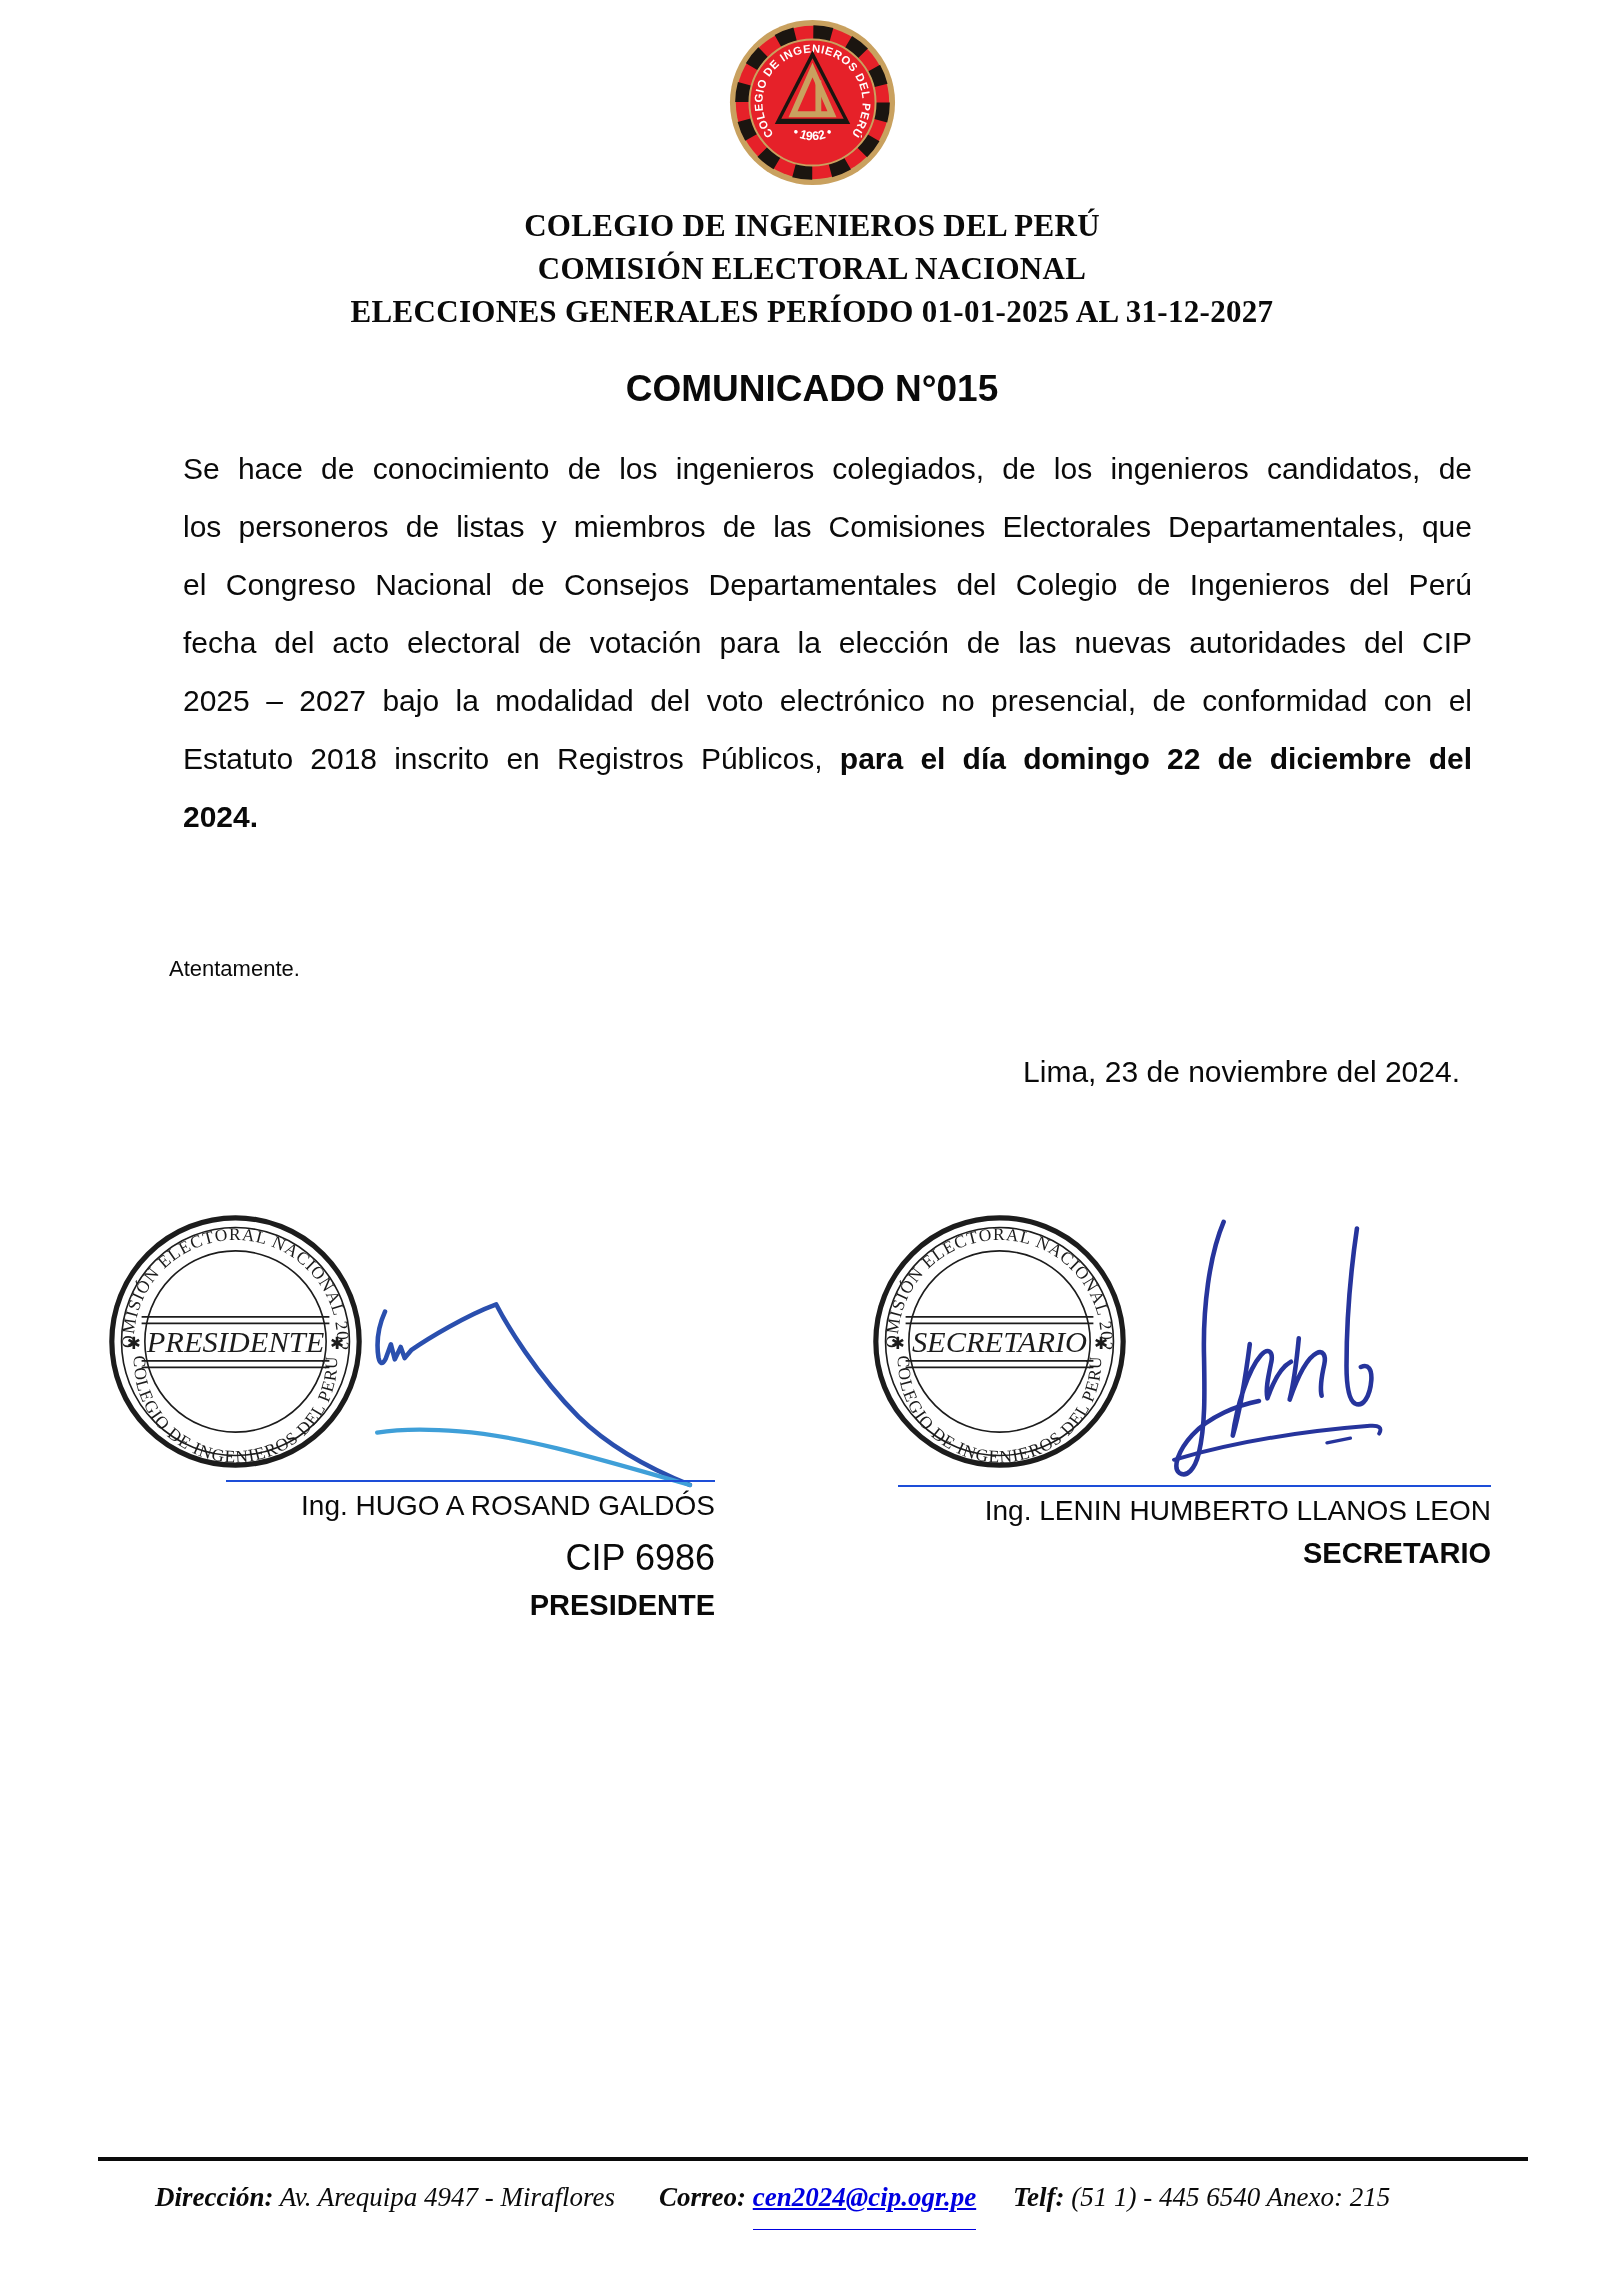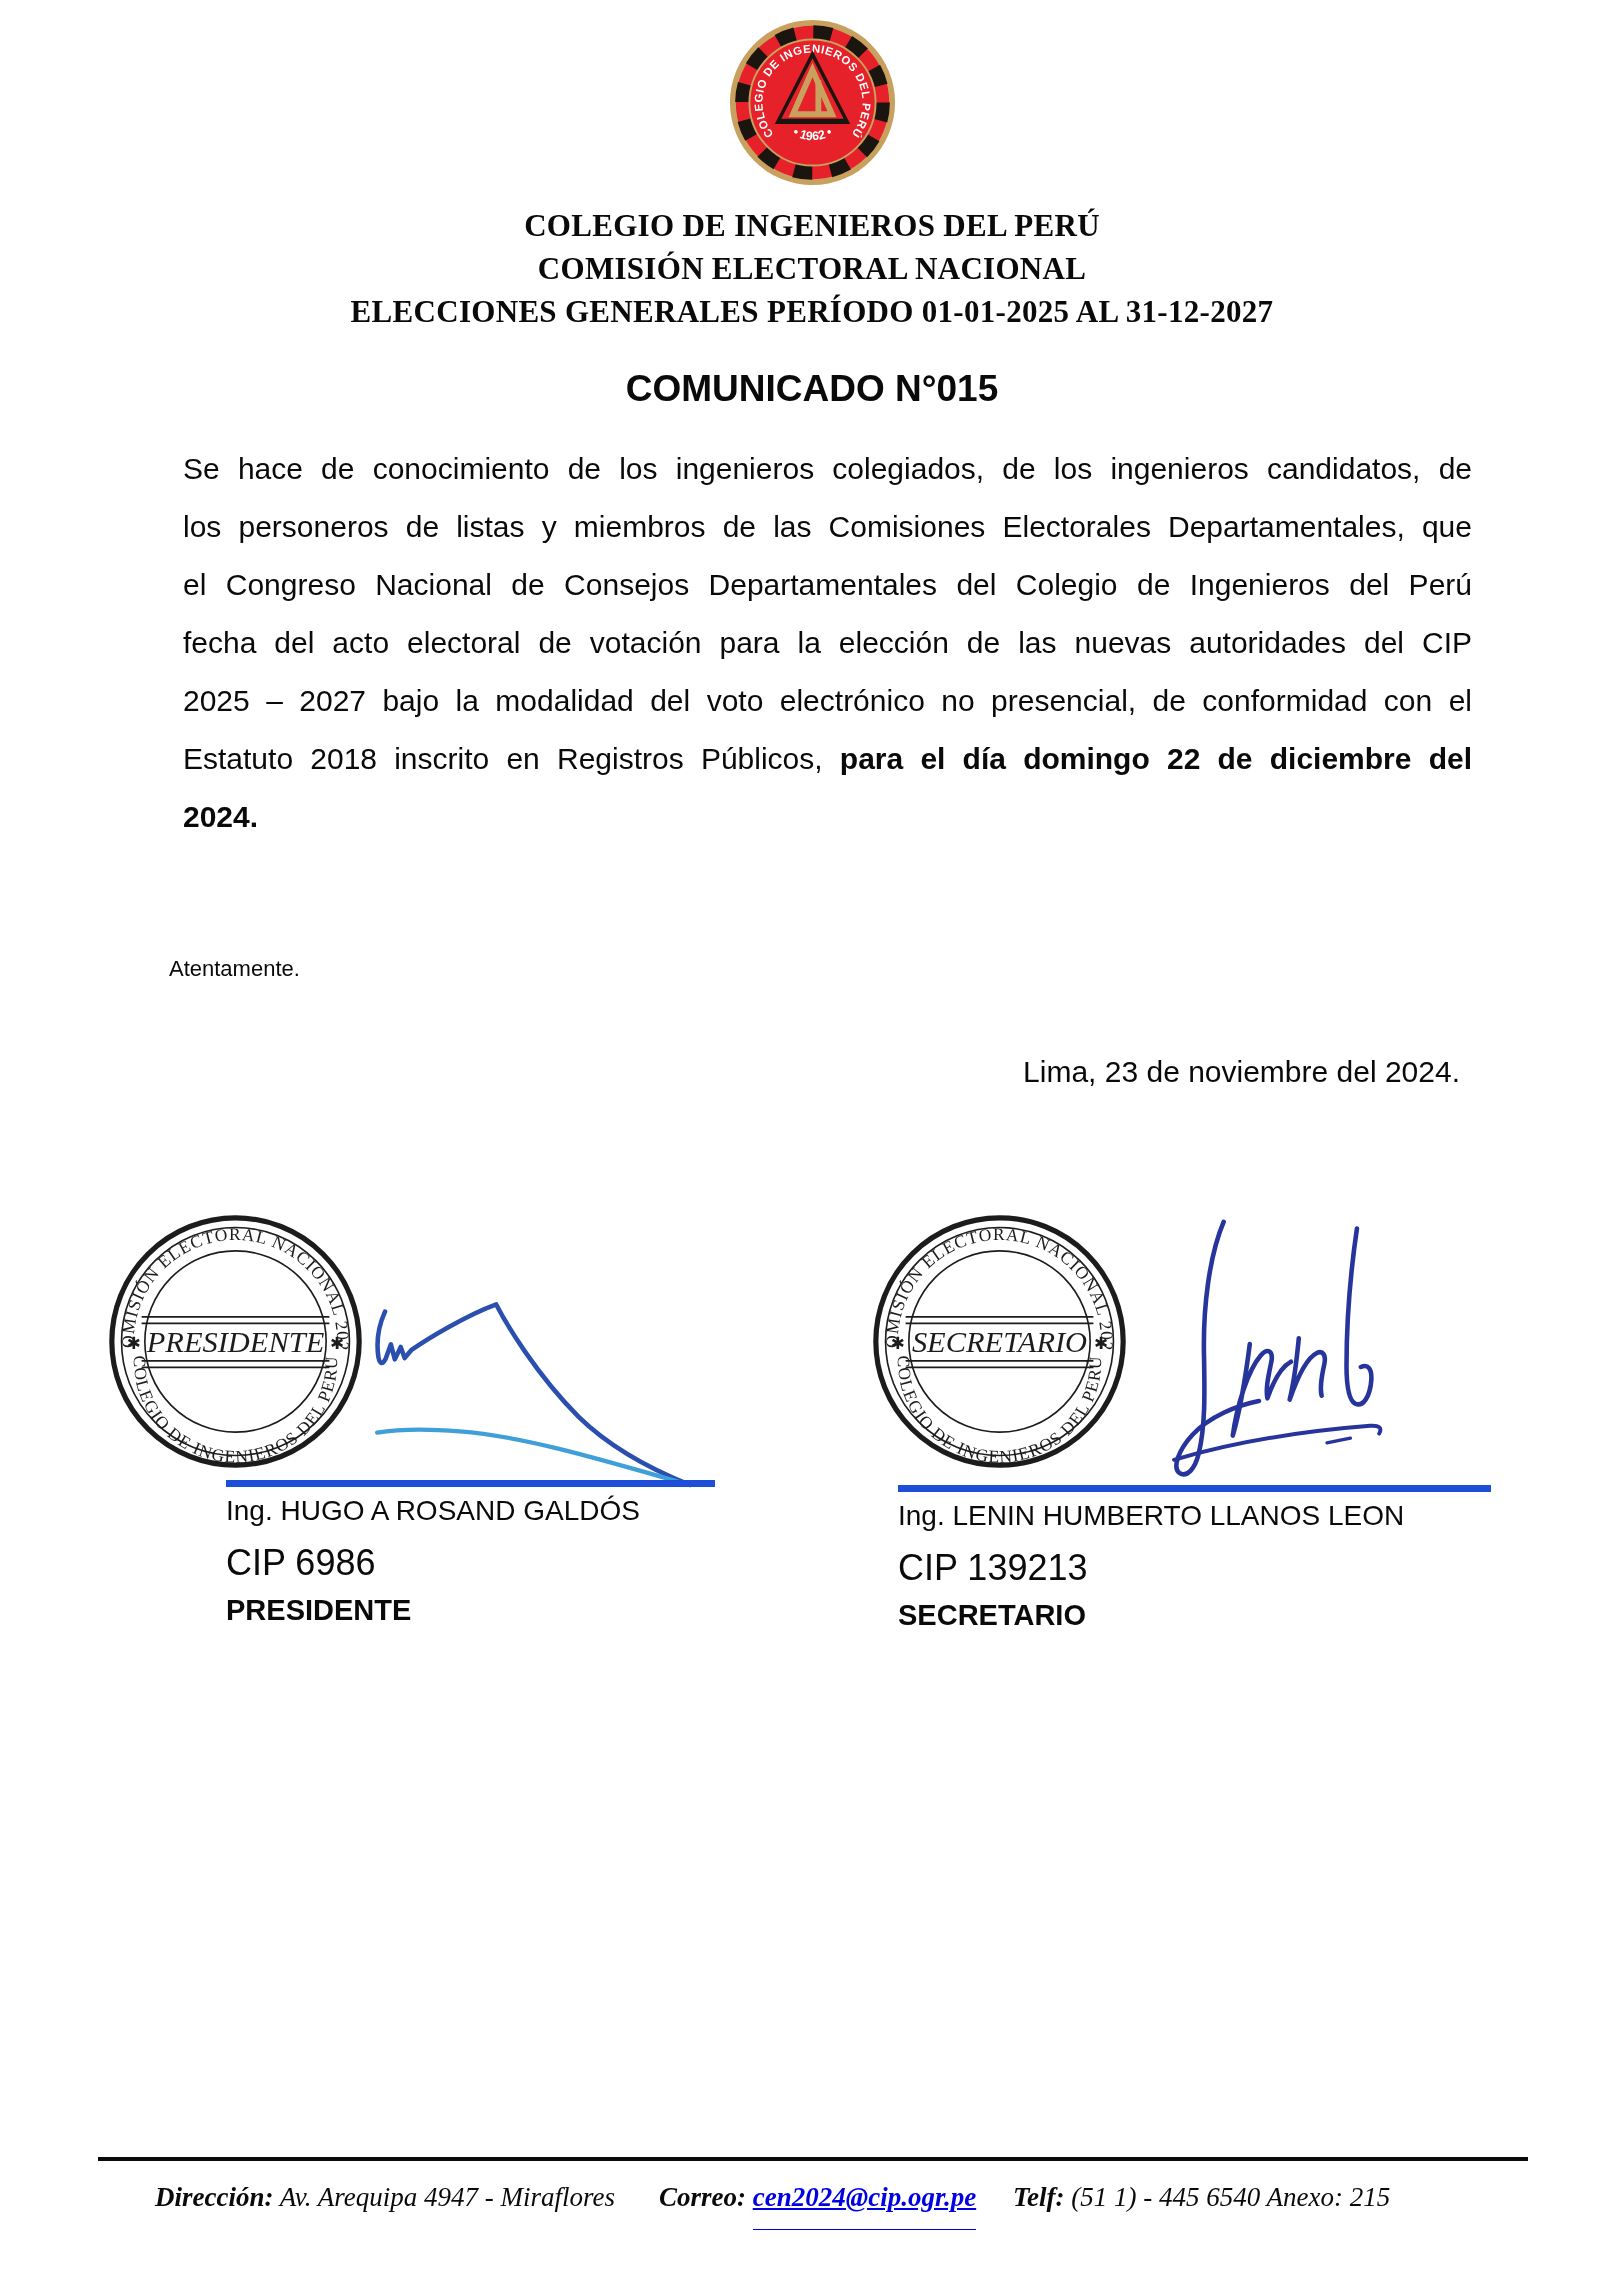--- a/index.html
+++ b/index.html
@@ -49,22 +49,22 @@
   .seal{position:absolute;width:259px;height:259px;}
   .seal-left{left:106px;top:1212px;}
   .seal-right{left:870px;top:1212px;}
   .seal-arc{font-family:"Liberation Serif",serif;font-size:27px;letter-spacing:1.5px;fill:#1c1c1c;}
   .seal-star{font-family:"Liberation Serif",serif;font-size:26px;fill:#1c1c1c;text-anchor:middle;}
   .seal-center{font-family:"Liberation Serif",serif;font-style:italic;font-size:47px;fill:#1c1c1c;text-anchor:middle;}
   .sign{position:absolute;}
   .sign-president{left:368px;top:1297px;width:350px;height:200px;}
   .sign-secretary{left:1140px;top:1210px;width:281px;height:278px;}
   .sig-caption{
-    position:absolute;text-align:left;
-    border-top:7px solid #1d4ed8;
+    position:absolute;text-align:right;
+    border-top:2px solid #1d4ed8;
     padding-top:6.5px;
   }
   .cap-left{left:226px;top:1480px;width:489px;}
   .cap-right{left:898px;top:1485px;width:593px;}
   .sig-name{font-size:28px;margin-top:1.3px;}
   .sig-cip{font-size:36px;margin-top:15px;}
   .sig-role{font-size:29px;font-weight:bold;margin-top:9.8px;}
   
   .footer-rule{position:absolute;left:98px;top:2157px;width:1430px;height:3.9px;background:#0a0a0a;}
   .footer{
@@ -184,21 +184,20 @@
       <path d="M 168 205 C 162 252 155 300 142 345 C 148 300 165 245 185 222 C 196 210 204 216 201 232 C 196 256 192 274 195 288 C 204 262 216 240 231 232"></path>
       <path d="M 243 196 C 239 238 235 266 229 290 C 243 250 256 226 270 219 C 280 214 285 222 282 236 C 277 258 275 272 278 284"></path>
       <path d="M 332 28 C 322 96 316 170 316 238 C 316 268 319 290 329 296 C 341 302 352 286 354 260 C 355 243 349 235 338 240"></path>
       <path d="M 52 382 C 140 356 250 338 352 330 C 366 329 371 333 366 342" stroke-width="6"></path>
       <path d="M 286 356 L 322 349" stroke-width="5"></path>
     </g>
   </svg>
 
   <div class="sig-caption cap-right">
     <div class="sig-name">Ing. LENIN HUMBERTO LLANOS LEON</div>
-    <div class="sig-cip">CIP 139213</div>
     <div class="sig-role">SECRETARIO</div>
   </div>
 
   <div class="footer-rule"></div>
   <div class="footer">
     <span class="f-item f-addr">
       <span class="lbl">Dirección:</span>
       <span>Av. Arequipa 4947 - Miraflores</span>
     </span>
     <span class="f-item f-mail">

